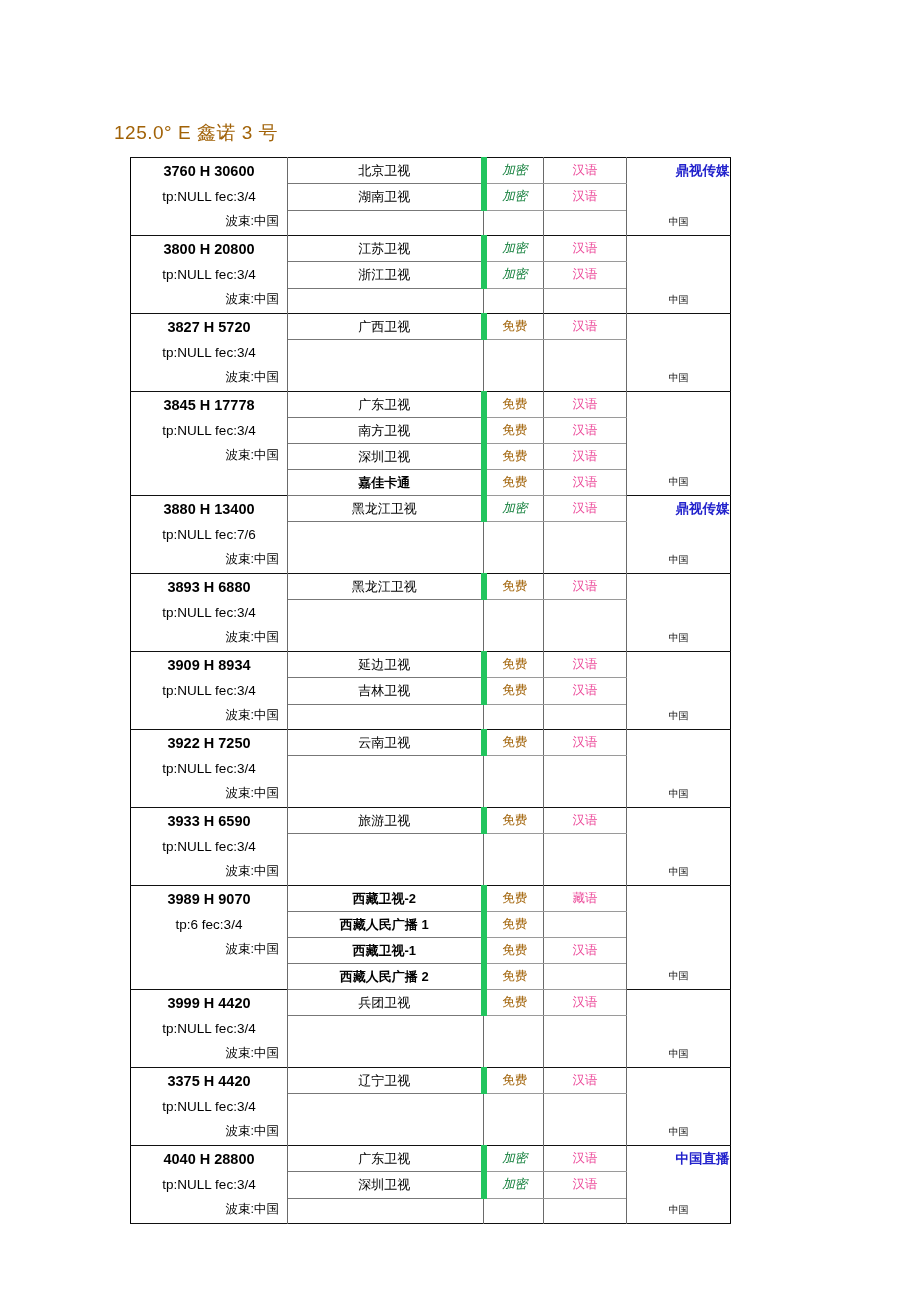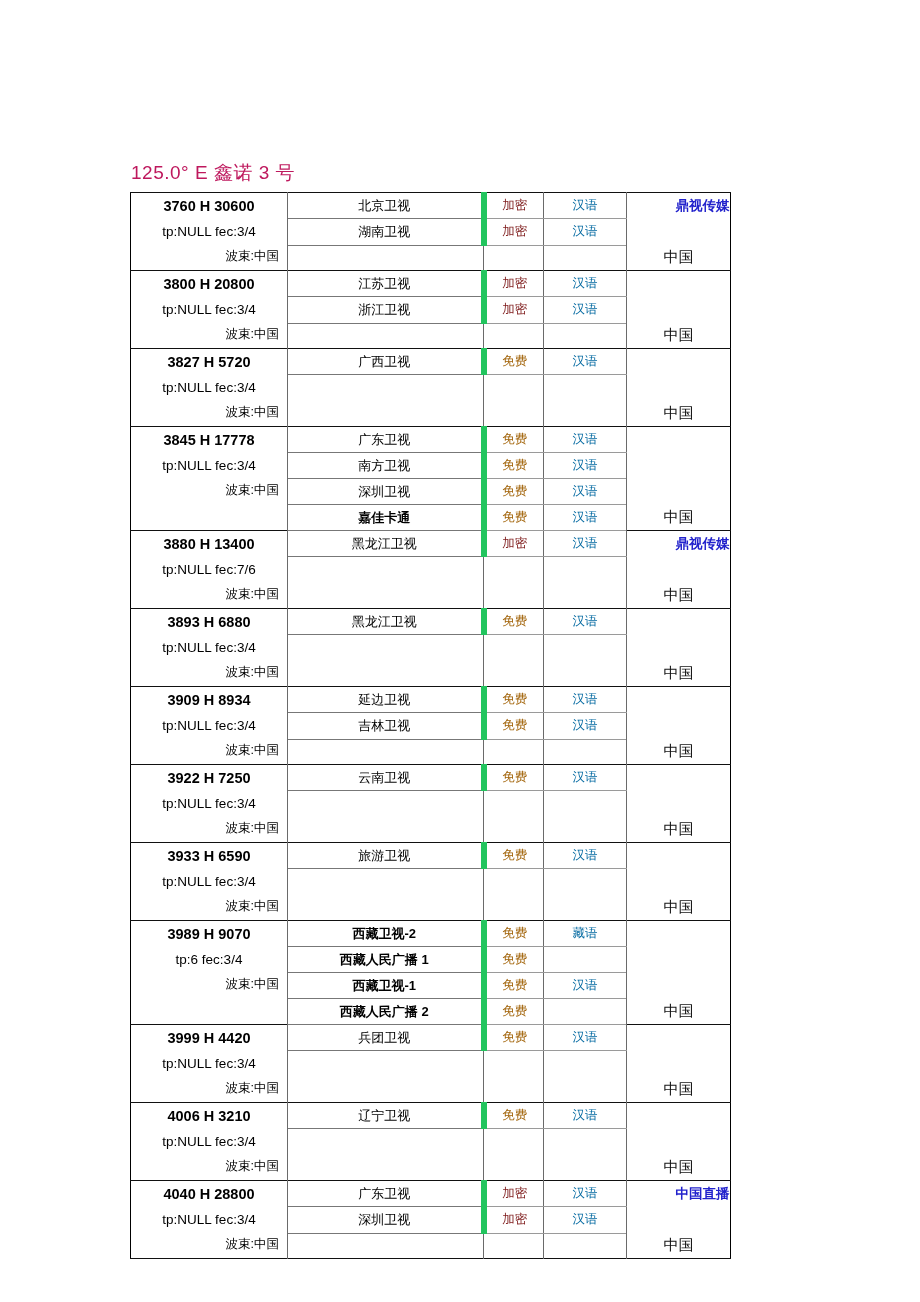--- a/index.html
+++ b/index.html
@@ -6,42 +6,41 @@
   body{
     width:920px;height:1302px;
     background:#ffffff;
     font-family:"Liberation Sans","DejaVu Sans",sans-serif;
     color:#000;
     -webkit-font-smoothing:antialiased;
   }
   #page{position:relative;width:920px;height:1302px;overflow:hidden;}
 
   #title{
-    position:absolute;left:131px;top:120px;
+    position:absolute;left:114px;top:120px;
     font-size:19px;
-    color:#be185d;
+    color:#a16207;
     letter-spacing:.5px;
     white-space:nowrap;
-    margin-top:40px;
   }
 
   #sat-table{
     position:absolute;left:130px;top:157px;
     width:600px;
     border-collapse:collapse;
     table-layout:fixed;
   }
   #sat-table col.c-tp{width:157px;}
   #sat-table col.c-ch{width:196px;}
   #sat-table col.c-enc{width:60px;}
   #sat-table col.c-lang{width:83px;}
   #sat-table col.c-prov{width:104px;}
 
   
-  #sat-table{border:1px solid #000;margin-top:35px;}
+  #sat-table{border:1px solid #000;}
 
   
   tbody.tp-block{border-top:1px solid #111;border-bottom:1px solid #111;}
   tbody.tp-block:first-child{border-top:none;}
 
   td{
     border-left:1px solid #9a9a9a;
     vertical-align:top;
     padding:0;
     font-size:13px;
@@ -86,30 +85,30 @@
   td.ch.bold{font-weight:bold;}
   tr.ch-row:last-child td.ch{border-bottom:1px solid #777;}
 
   td.enc{
     text-align:center;
     font-size:12.5px;
     line-height:25px;height:25px;
     border-bottom:1px solid #9a9a9a;
     border-right:1px solid #6a6a6a;
   }
-  td.enc.crypt{color:#7f1d1d;}
+  td.enc.crypt{color:#15803d;font-style:italic;}
   td.enc.free{color:#a16207;}
 
   td.lang{
     text-align:center;
     font-size:12.5px;
     line-height:25px;height:25px;
     border-bottom:1px solid #9a9a9a;
     border-right:1px solid #6a6a6a;
-    color:#0369a1;
+    color:#ec4899;
   }
 
   
   td.prov{
     position:relative;
     text-align:center;
     border-right:none;
     border-left:1px solid #6a6a6a;
     vertical-align:top;
     padding-left:48px;
@@ -119,21 +118,21 @@
     font-size:13.5px;
     line-height:25px;
     font-weight:bold;
     color:#2222cc;
     white-space:nowrap;
   }
   .prov-country{
     position:absolute;
     left:0;right:0;
     bottom:3px;
-    font-size:15px;
+    font-size:10px;
     line-height:20px;
     color:#111;
     white-space:nowrap;
   }
   
   td.filler{
     border-bottom:none;
     border-right:1px solid #6a6a6a;
   }
 </style>
@@ -421,21 +420,21 @@
         <tr class="ch-row">
           <td class="filler ch-empty" rowspan="2"></td>
           <td class="filler" rowspan="2"></td>
           <td class="filler" rowspan="2"></td>
         </tr>
         <tr class="ch-row"></tr>
       </tbody>
       <tbody class="tp-block">
         <tr class="ch-row">
           <td class="tp" rowspan="3">
-            <span class="tp-freq">4006 H 3210</span>
+            <span class="tp-freq">3375 H 4420</span>
             <span class="tp-fec">tp:NULL fec:3/4</span>
             <span class="tp-beam">波束:中国</span>
           </td>
           <td class="ch">辽宁卫视</td>
           <td class="enc free">免费</td>
           <td class="lang">汉语</td>
           <td class="prov" rowspan="3">
             <span class="prov-name"></span>
             <span class="prov-country">中国</span>
           </td>

